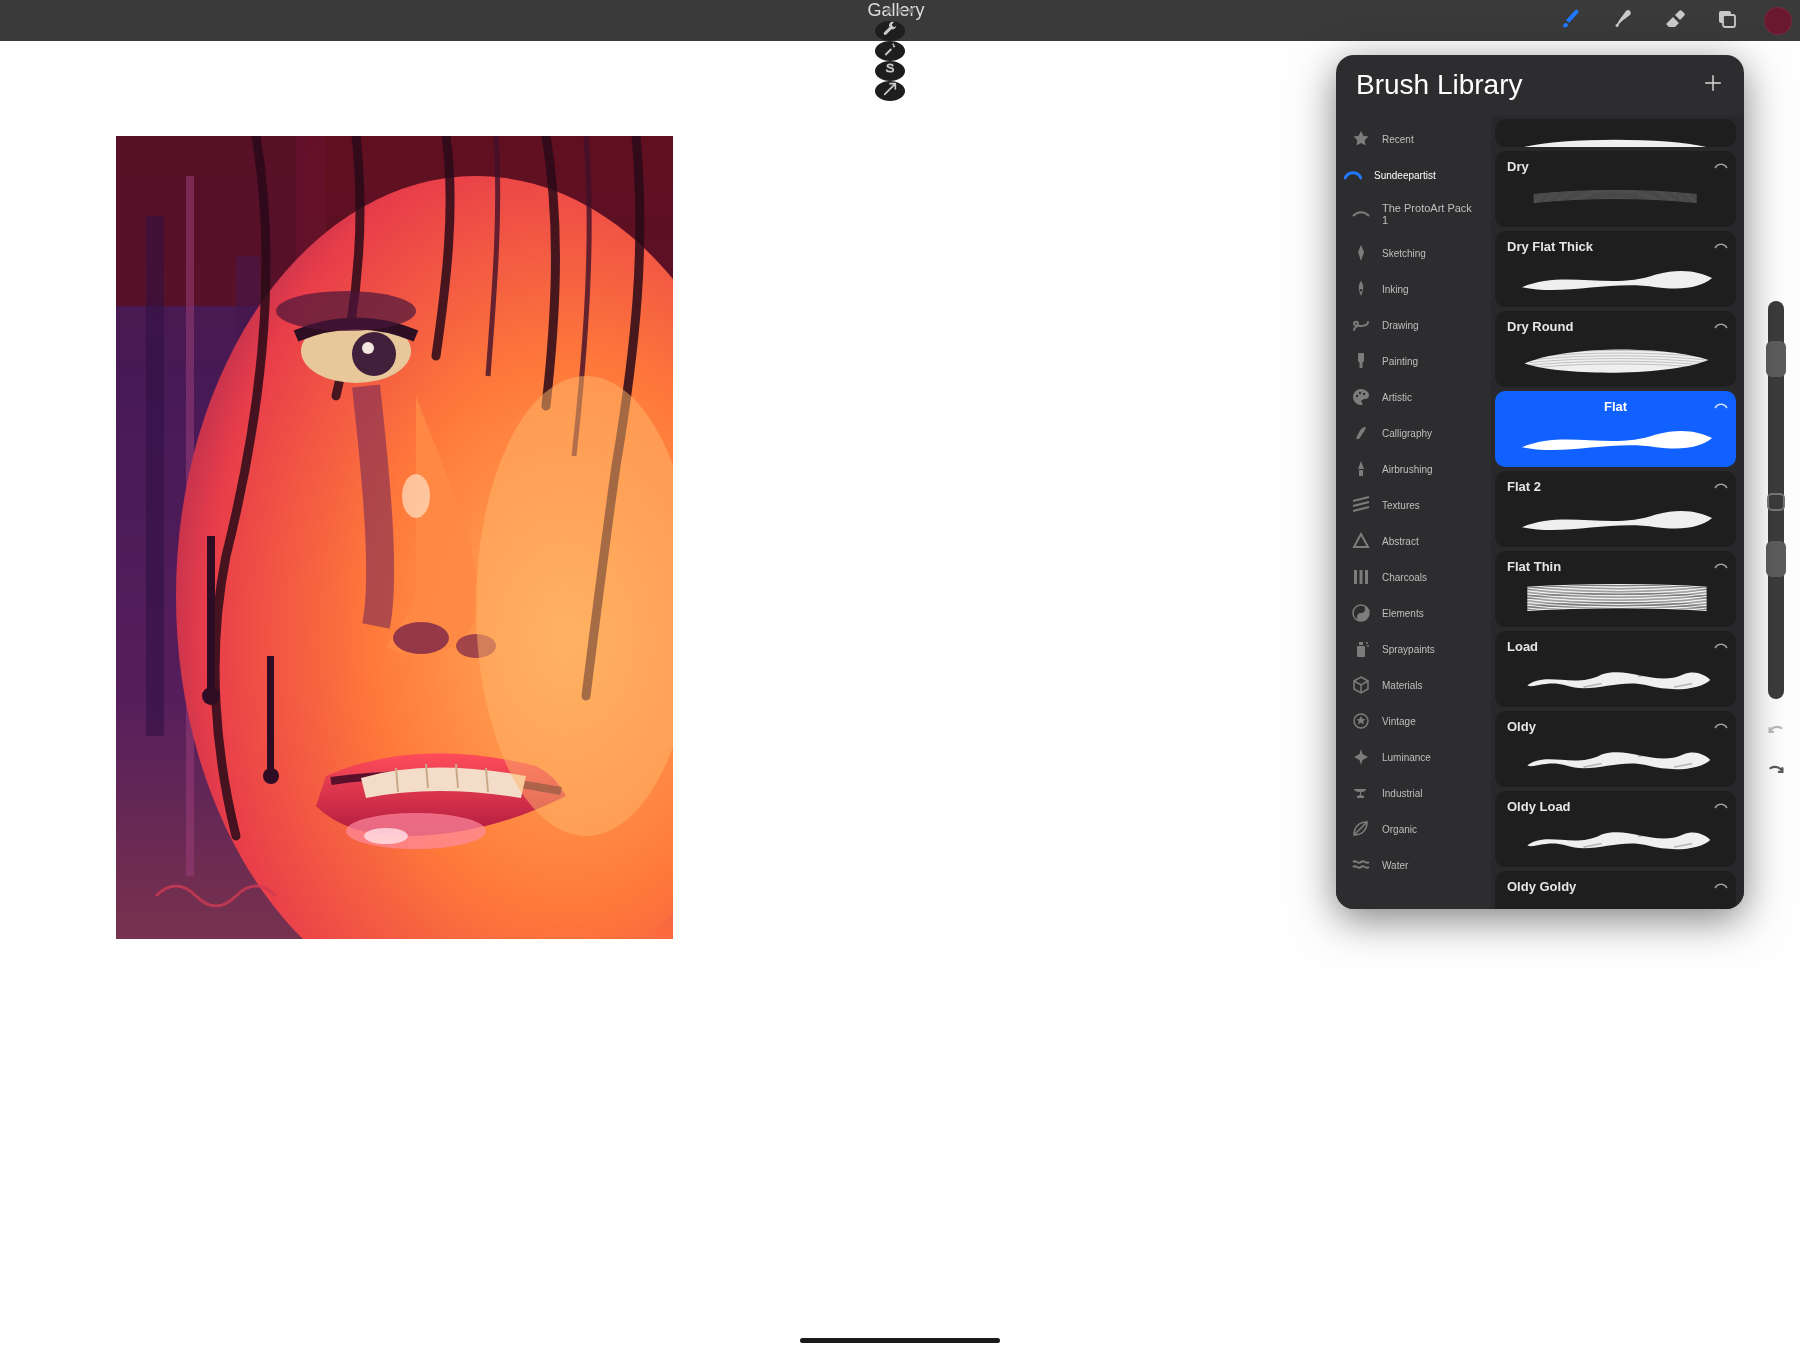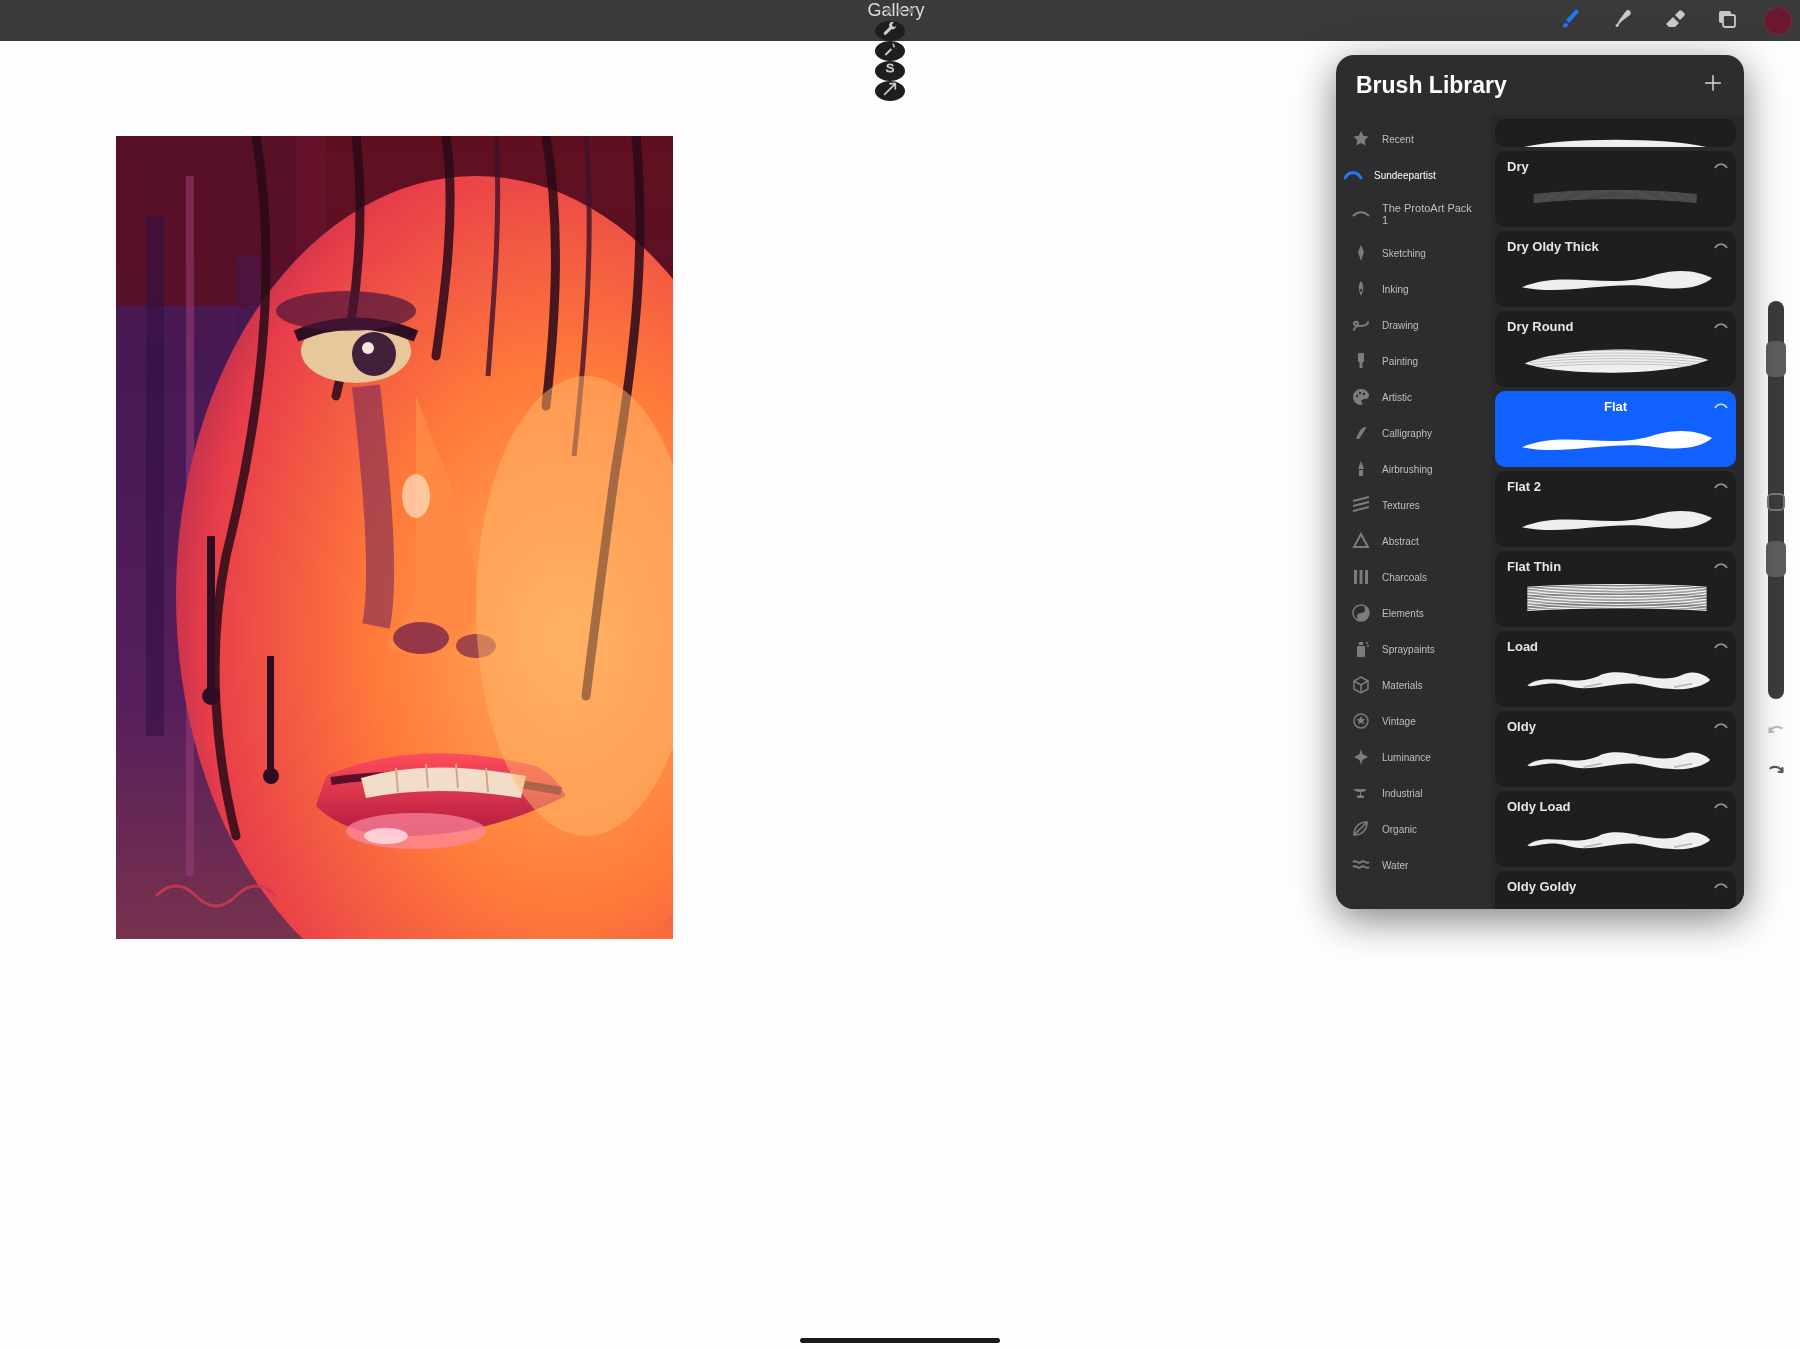--- a/index.html
+++ b/index.html
@@ -66,21 +66,21 @@
   }
   .popover::before{
     content:""; position:absolute; top:-8px; right:186px;
     border-left:9px solid transparent; border-right:9px solid transparent;
     border-bottom:9px solid #2d2d2f;
   }
   .pop-header {
     height:60px; display:flex; align-items:center; justify-content:space-between;
     padding:0 20px; color:#fff;
   }
-  .pop-title { font-size:23px; font-weight:700; }
+  .pop-title { font-size:28px; font-weight:400; }
   .plus-btn { font-size:28px; font-weight:200; color:#d8d8d8; cursor:pointer; line-height:1;}
   .pop-body { flex:1; display:flex; overflow:hidden;}
 
   
   .cat-col {
     width:155px; overflow-y:auto; padding:6px 0 12px 0;
     background:#2d2d2f;
   }
   .cat-item {
     display:flex; align-items:center; gap:12px;
@@ -513,21 +513,21 @@
                 <path d="M25 21 C 80 15 150 15 205 21" fill="none"></path>
                 <path d="M25 22 C 80 16 150 16 205 22" fill="none"></path>
                 <path d="M25 23 C 80 17 150 17 205 23" fill="none"></path>
                 <path d="M25 24 C 80 18 150 18 205 24" fill="none"></path>
                 <path d="M25 25 C 80 19 150 19 205 25" fill="none"></path>
               </g>
             </svg>
           </div>
         </div>
         <div class="brush-card">
-          <div class="brush-name">Dry Oldy Thick</div>
+          <div class="brush-name">Dry Flat Thick</div>
           <div class="brush-squiggle"><svg viewBox="0 0 14 10">
               <path d="M1 7 C 4 2 10 2 13 7"></path>
             </svg></div>
           <div class="brush-stroke">
             <svg viewBox="0 0 230 42">
               <path d="M12 30 C 60 10 110 34 160 16 C 190 8 210 14 222 20 C 210 30 190 34 160 30 C 110 22 60 40 12 30 Z" fill="#efefef"></path>
             </svg>
           </div>
         </div>
         <div class="brush-card">

